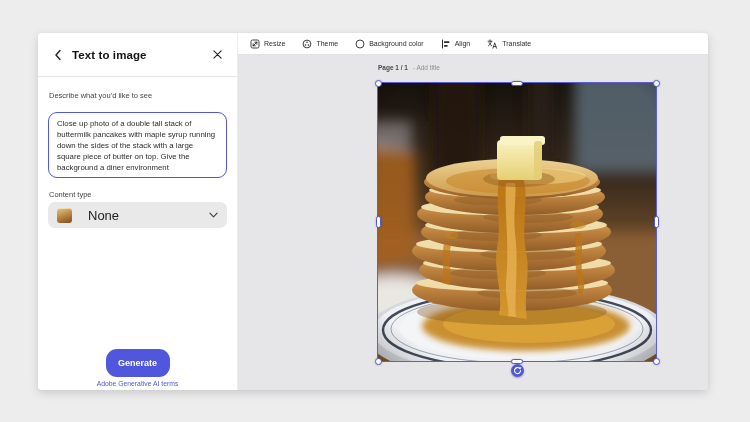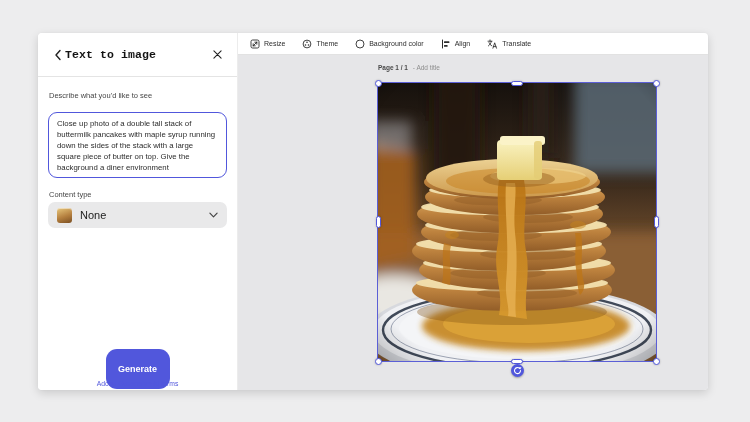--- a/index.html
+++ b/index.html
@@ -5,34 +5,34 @@
   html,body{margin:0;padding:0;}
   body{width:750px;height:422px;font-family:"Liberation Sans",sans-serif;}
   .stage{position:relative;width:750px;height:422px;background:#ededee;overflow:hidden;}
   .window{position:absolute;left:38px;top:33px;width:670px;height:357px;border-radius:4px;
           overflow:hidden;background:#fff;box-shadow:0 3px 10px rgba(0,0,0,.15),0 0 1px rgba(0,0,0,.1);}
   
   .panel{position:absolute;left:0;top:0;width:199px;height:357px;background:#fff;}
   .panel-header{position:absolute;left:0;top:0;width:199px;height:44px;display:flex;align-items:center;
                 padding:0 13px;box-sizing:border-box;border-bottom:1px solid #e4e4e4;}
   .back-btn{display:flex;align-items:center;justify-content:center;width:14px;height:14px;cursor:pointer;}
-  .panel-title{flex:1;font-size:11.5px;font-weight:bold;color:#131313;letter-spacing:.1px;font-family:Liberation Mono, monospace;}
+  .panel-title{flex:1;font-size:11.5px;font-weight:bold;color:#131313;margin-left:7px;letter-spacing:.1px;}
   .close-btn{display:flex;align-items:center;justify-content:center;width:14px;height:14px;cursor:pointer;}
   .field-label{position:absolute;left:11px;font-size:7.5px;color:#464646;}
   .prompt-box{position:absolute;left:10px;top:79px;width:179px;height:66px;box-sizing:border-box;
               border:1.4px solid #5157dc;border-radius:9px;padding:6px 8px;resize:none;overflow:hidden;
               font-family:"Liberation Sans",sans-serif;font-size:7.8px;line-height:10.9px;color:#2c2c2c;
               outline:none;background:#fff;}
   .dropdown{position:absolute;left:10px;top:169px;width:179px;height:26px;box-sizing:border-box;
             background:#e9e9ea;border-radius:7px;display:flex;align-items:center;padding:0 9px;cursor:pointer;}
   .thumb{width:15px;height:15px;border-radius:3px;flex:none;
          background:linear-gradient(160deg,#e8c87e 0%,#b5803f 55%,#7a4e22 100%);
          box-shadow:inset 0 1px 0 rgba(255,255,255,.5);}
-  .dropdown-value{flex:1;font-size:11px;color:#222;margin-left:8px;}
-  .generate-btn{position:absolute;left:50%;transform:translateX(-50%);top:316px;width:64px;height:40px;
+  .dropdown-value{flex:1;font-size:13px;color:#222;margin-left:16px;}
+  .generate-btn{position:absolute;left:50%;transform:translateX(-50%);top:316px;width:64px;height:28px;
                 border:none;border-radius:11px;background:#5157dc;color:#fff;font-family:"Liberation Sans",sans-serif;
                 font-size:9px;font-weight:bold;cursor:pointer;text-align:center;}
   .terms-link{position:absolute;left:0;top:347px;width:199px;text-align:center;font-size:6.8px;
               color:#5157dc;text-decoration:none;cursor:pointer;}
   
   .editor{position:absolute;left:199px;top:0;width:471px;height:357px;background:#e6e6e8;border-left:1px solid #ececec;box-sizing:border-box;}
   .toolbar{position:absolute;left:0;top:0;width:100%;height:22px;background:#fff;border-bottom:1px solid #e2e2e2;
            box-sizing:border-box;display:flex;align-items:center;padding-left:12px;}
   .tb-item{display:flex;align-items:center;gap:4px;margin-right:17px;font-size:7px;color:#2c2c2c;cursor:pointer;white-space:nowrap;}
   .tb-item svg{display:block;}

